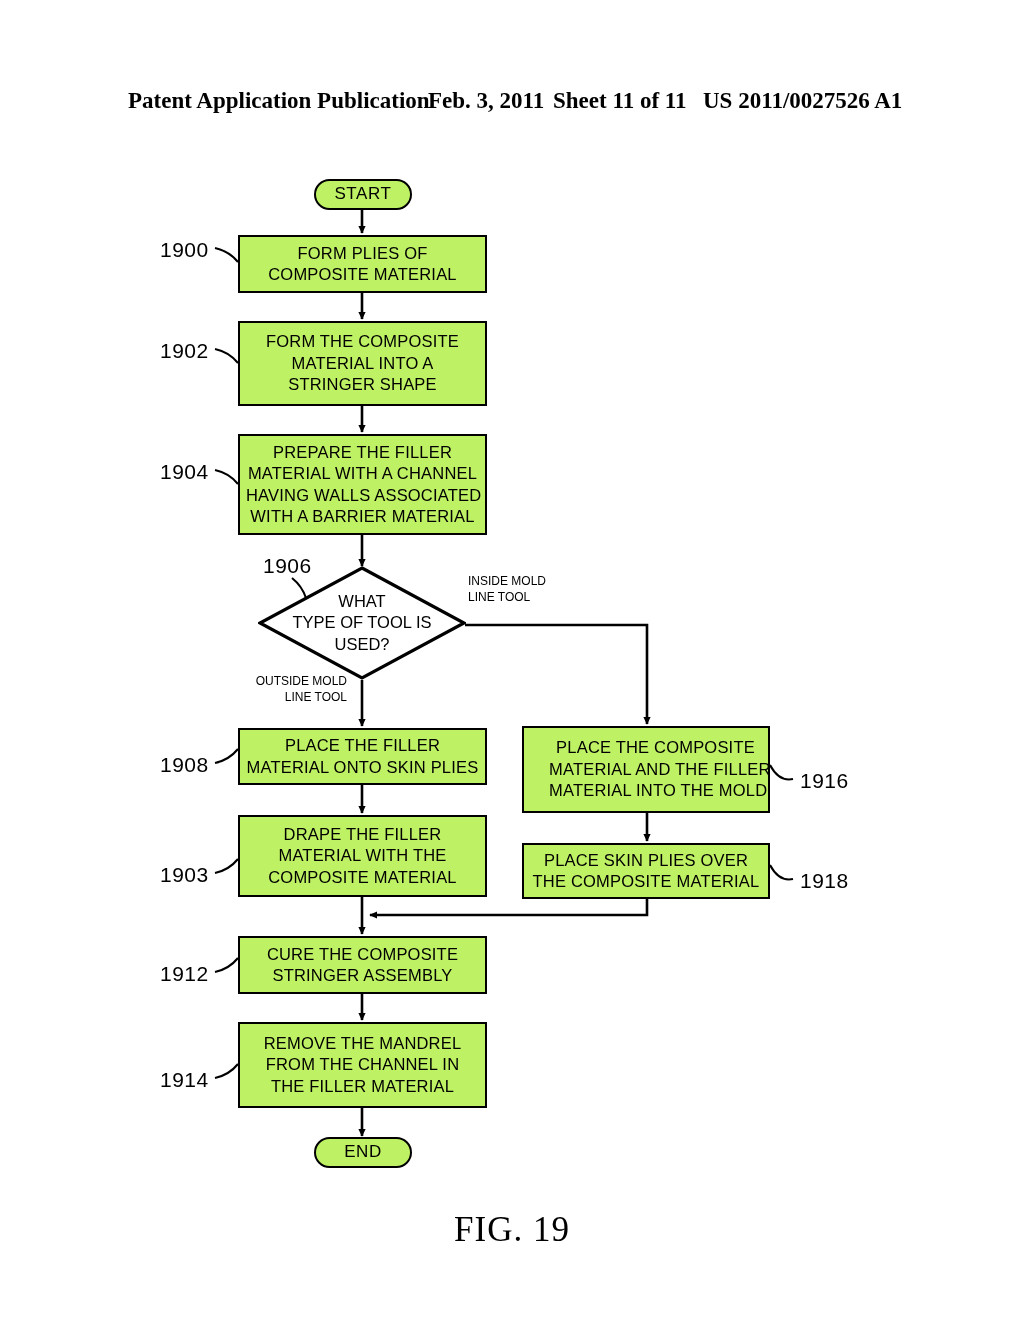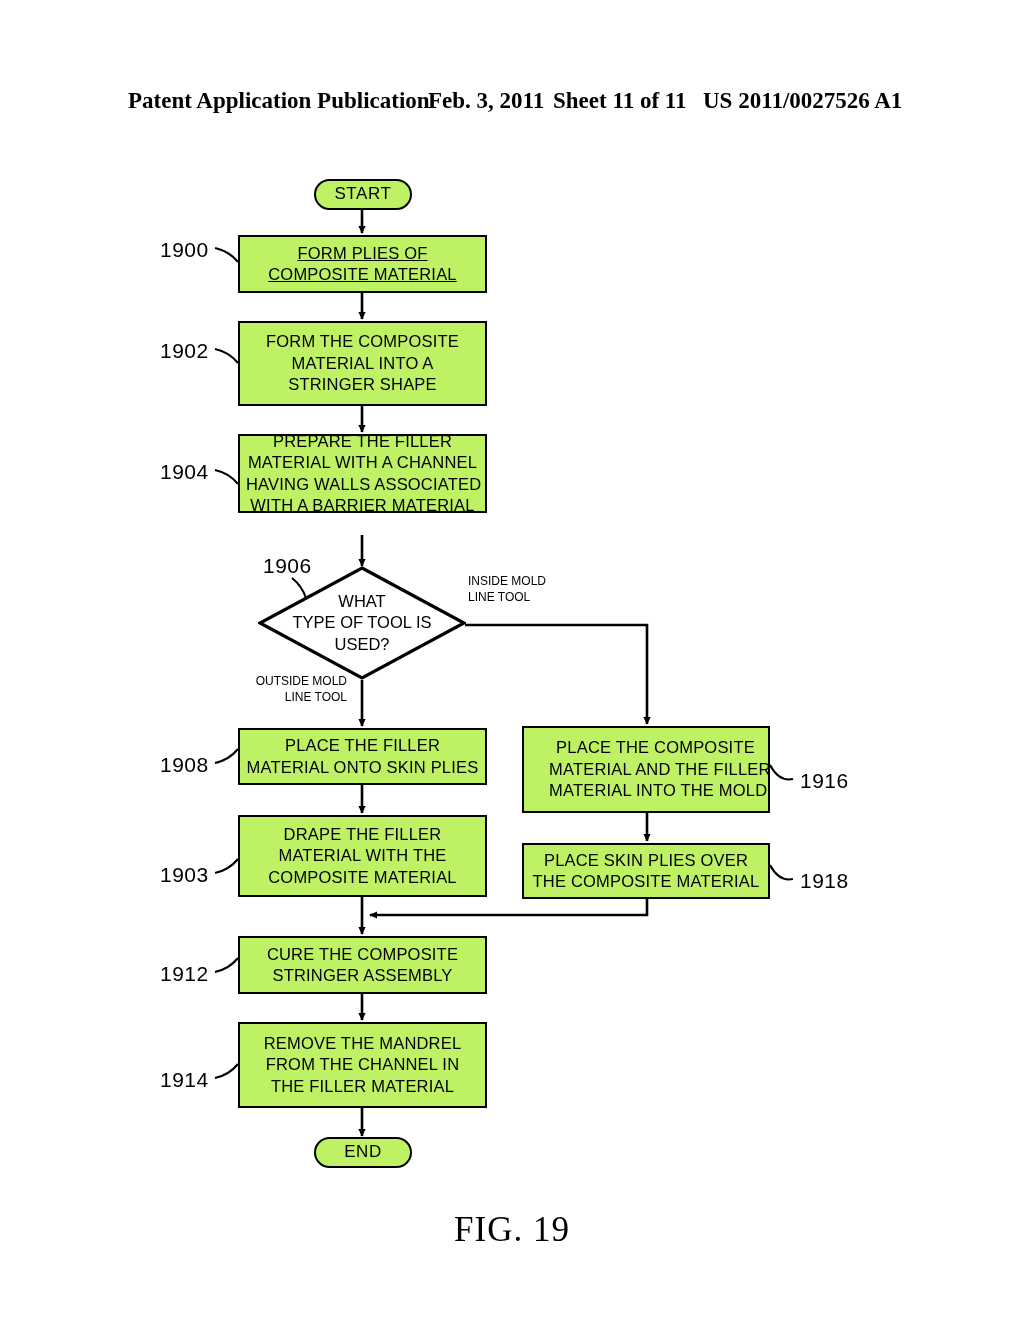--- a/index.html
+++ b/index.html
@@ -182,38 +182,38 @@
     <path d="M215,1078 q14,-3 23,-14"></path>
     <path d="M793,779 q-14,3 -23,-14"></path>
     <path d="M793,879 q-14,3 -23,-14"></path>
   </g>
 </svg>
 
 <div class="node terminator" style="left:314px; top:179px; width:98px; height:31px;">
   <span class="txt">START</span>
 </div>
 
-<div class="node" style="left:238px; top:235px; width:249px; height:58px;text-decoration:underline;">
+<div class="node" style="left:238px; top:235px; width:249px; height:58px;">
   <span class="txt">
     <span>FORM PLIES OF</span>
     <span>COMPOSITE MATERIAL</span>
   </span>
 </div>
 <div class="refnum" style="left:160px; top:238px;">1900</div>
 
 <div class="node" style="left:238px; top:321px; width:249px; height:85px;">
   <span class="txt">
     <span>FORM THE COMPOSITE</span>
     <span>MATERIAL INTO A</span>
     <span>STRINGER SHAPE</span>
   </span>
 </div>
 <div class="refnum" style="left:160px; top:339px;">1902</div>
 
-<div class="node" style="left:238px; top:434px; width:249px; height:79px;">
+<div class="node" style="left:238px; top:434px; width:249px; height:101px;">
   <span class="txt">
     <span>PREPARE THE FILLER</span>
     <span>MATERIAL WITH A CHANNEL</span>
     <span>HAVING WALLS ASSOCIATED</span>
     <span>WITH A BARRIER MATERIAL</span>
   </span>
 </div>
 <div class="refnum" style="left:160px; top:460px;">1904</div>
 
 <div class="decision" style="left:258px; top:566px; width:208px; height:114px;">

